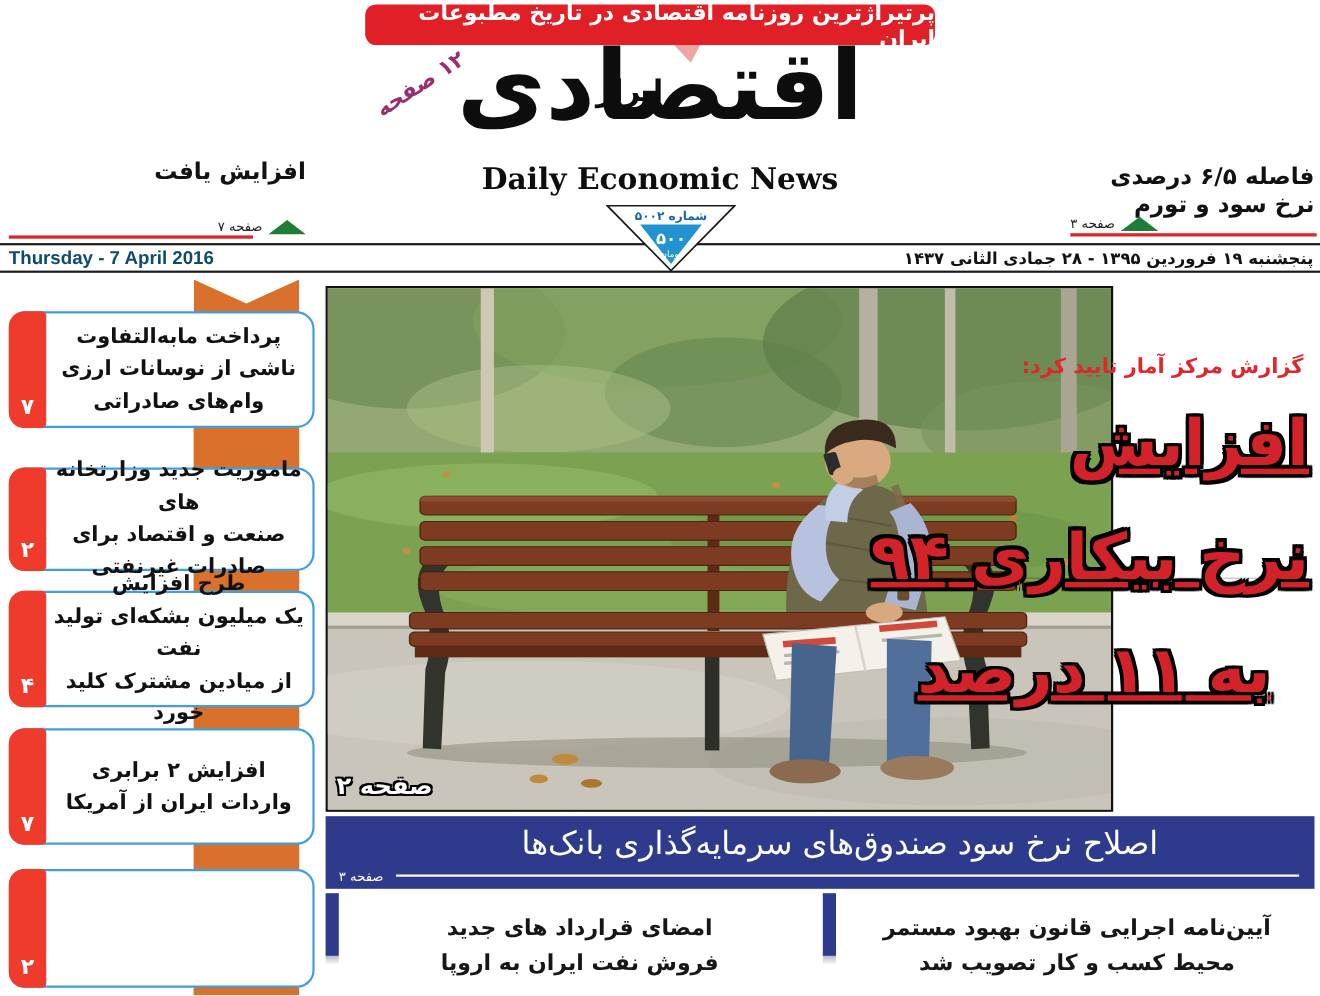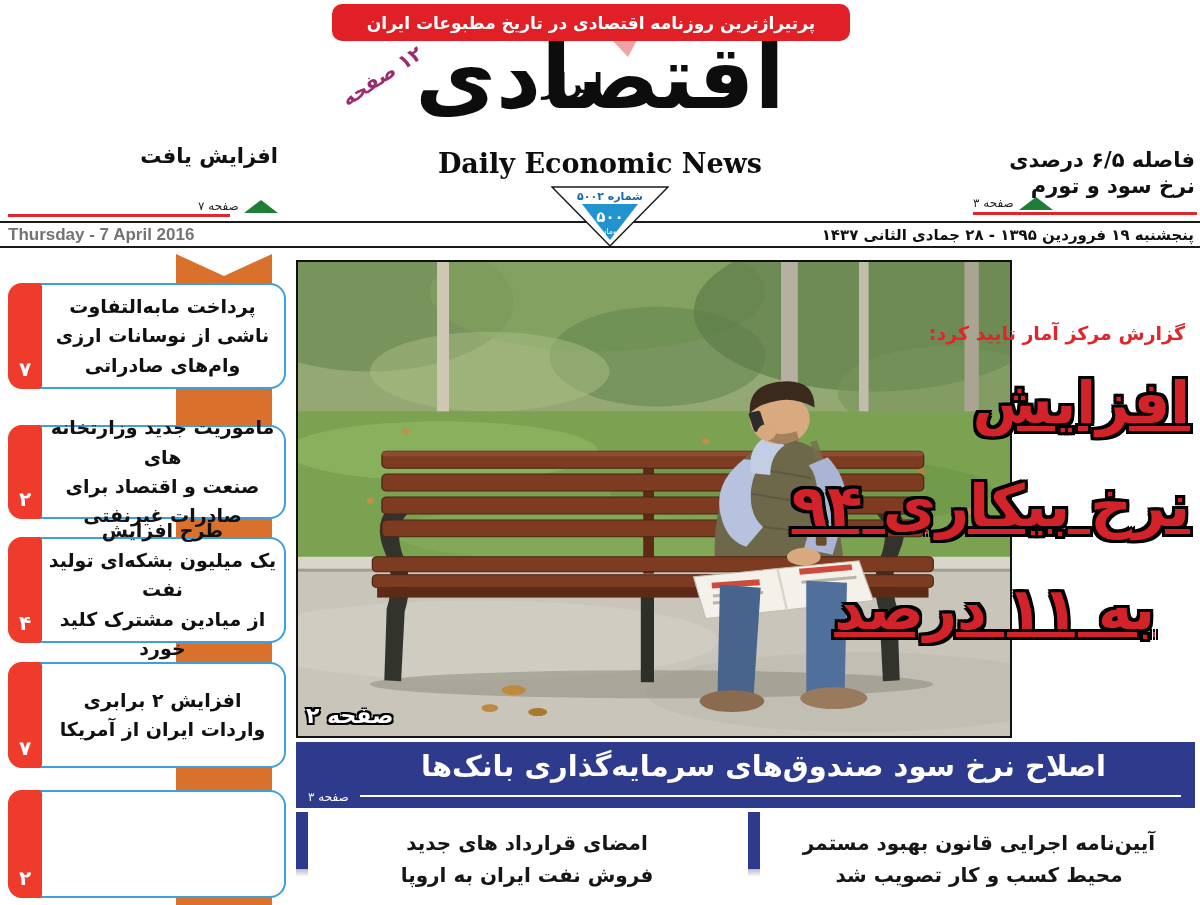--- a/index.html
+++ b/index.html
@@ -3,21 +3,21 @@
 <meta charset="utf-8">
 <style>
   * { margin:0; padding:0; box-sizing:border-box; }
   html,body { background:#fff; }
   body { font-family:"DejaVu Sans",sans-serif; }
   .page { position:relative; width:1200px; height:905px; background:#ffffff; overflow:hidden; }
 
   
   .top-banner { position:absolute; left:332px; top:4px; width:518px; height:37px;
     background:#e01f26; border-radius:10px; color:#fff; display:flex; align-items:center;
-    justify-content:center; font-weight:bold; font-size:17px; direction:rtl; z-index:4; }
+    justify-content:center; font-weight:bold; font-size:20px; direction:rtl; z-index:4; }
   .banner-tail { position:absolute; left:612px; top:40px; width:0; height:0;
     border-left:16px solid transparent; border-right:9px solid transparent;
     border-top:17px solid #f0a3a3; z-index:3; }
 
   .pages-badge { position:absolute; left:336px; top:64px; color:#9b2d6f; font-weight:bold;
     font-size:20px; transform:rotate(-33deg); direction:rtl; white-space:nowrap; }
 
   
   .masthead { position:absolute; left:370px; top:36px; width:460px; height:152px; direction:rtl; }
   .title-main { position:absolute; top:-10px; left:0; width:100%; text-align:center;
@@ -41,21 +41,21 @@
     border-right:17px solid transparent; border-bottom:13px solid #1e7d36; }
   .pm-label { font-size:12px; color:#222; direction:rtl; }
   .red-rule { position:absolute; height:3px; background:#e0262b; }
   .rr-right { left:973px; top:212px; width:224px; }
   .rr-left  { left:8px;   top:214px; width:222px; }
 
   
   .rule-top    { position:absolute; left:0; top:221px; width:1200px; height:2px; background:#1a1a1a; }
   .rule-bottom { position:absolute; left:0; top:246px; width:1200px; height:2px; background:#1a1a1a; }
   .date-en { position:absolute; left:8px; top:225px; font-family:"Liberation Sans",sans-serif;
-    font-weight:bold; font-size:17px; color:#737373; }
+    font-weight:bold; font-size:17px; color:#0c4a6e; }
   .date-fa { position:absolute; right:6px; top:226px; direction:rtl; font-weight:bold;
     font-size:15px; color:#111; }
 
   
   .orange-chevron { position:absolute; left:176px; top:254px; width:96px; height:40px;
     background:#d9702b; clip-path:polygon(0 0,50% 55%,100% 0,100% 100%,0 100%); z-index:0; }
   .orange-strip { position:absolute; left:176px; top:292px; width:96px; height:613px;
     background:#d9702b; z-index:0; }
   .s-card { position:absolute; left:8px; width:278px; background:#fff;
     border:2px solid #3f9fdc; border-radius:16px; z-index:2; }
@@ -86,21 +86,21 @@
   .headline { position:absolute; left:560px; top:352px; width:630px; text-align:right;
     direction:rtl; font-weight:bold; color:#d2232a; font-size:58px; line-height:1.78;
     white-space:nowrap; z-index:3;
     text-shadow:-3px -3px 0 #000,3px -3px 0 #000,-3px 3px 0 #000,3px 3px 0 #000,
                  0 -3px 0 #000,0 3px 0 #000,-3px 0 0 #000,3px 0 0 #000;text-decoration:underline; }
   .headline .hl3 { margin-left:0; padding-left:0; margin-right:35px; }
 
   
   .band { position:absolute; left:296px; top:742px; width:899px; height:66px;
     background:#2e3a8c; z-index:2; }
-  .band-title { margin-top:7px; text-align:center; color:#fff; font-weight:bold;
+  .band-title { margin-top:7px; text-align:center; color:#fff; font-weight:normal;
     font-size:29px; direction:rtl;padding-left:36px; }
   .band-rule { position:absolute; bottom:11px; left:64px; right:14px; height:2px; background:#fff; }
   .band-page { position:absolute; bottom:4px; left:12px; color:#fff; font-size:12px; direction:rtl; }
 
   
   .bottom-row { position:absolute; left:296px; top:812px; width:904px; height:93px;
     display:flex; z-index:2; }
   .b-story { position:relative; flex:1; background:#fff; }
   .b-bar { position:absolute; left:0; top:0; width:12px; height:57px; background:#2e3a8c; }
   .b-bar::after { content:""; position:absolute; left:0; top:57px; width:12px; height:8px;

